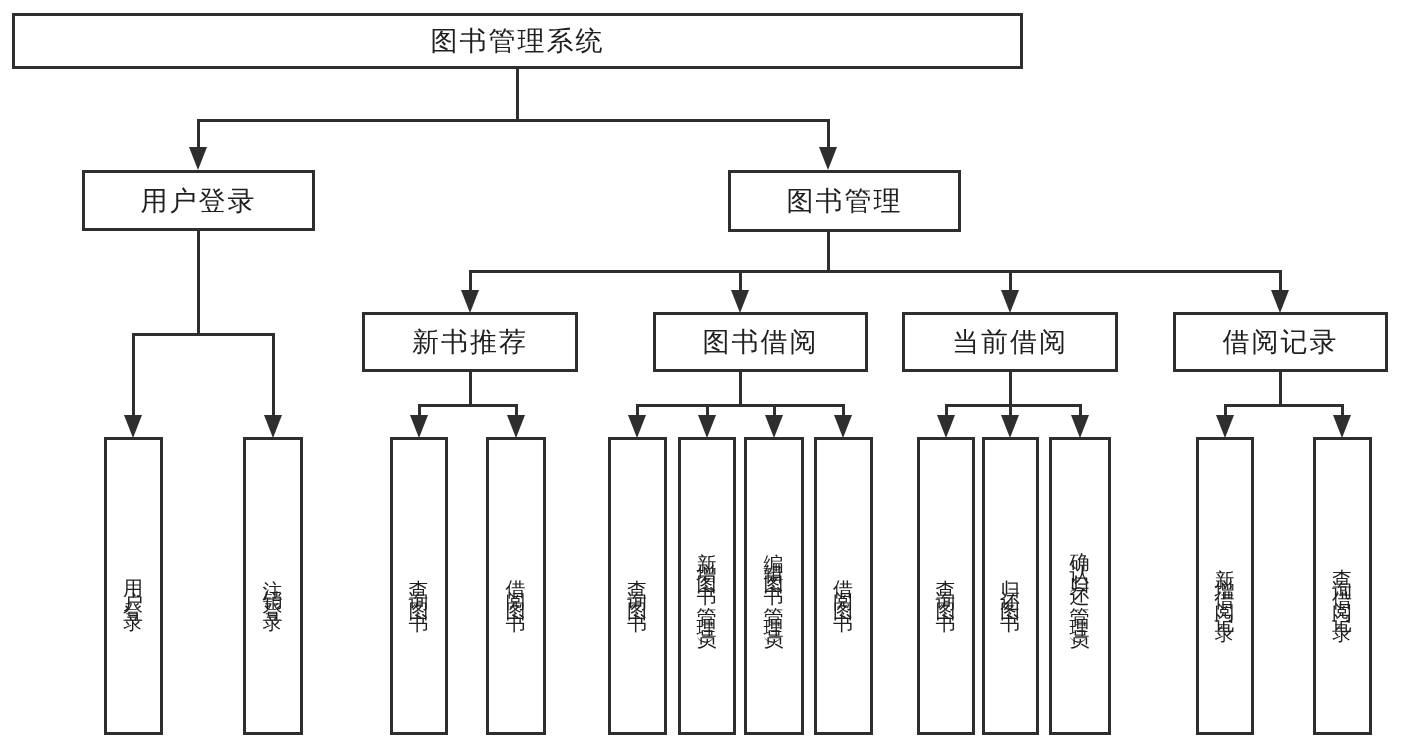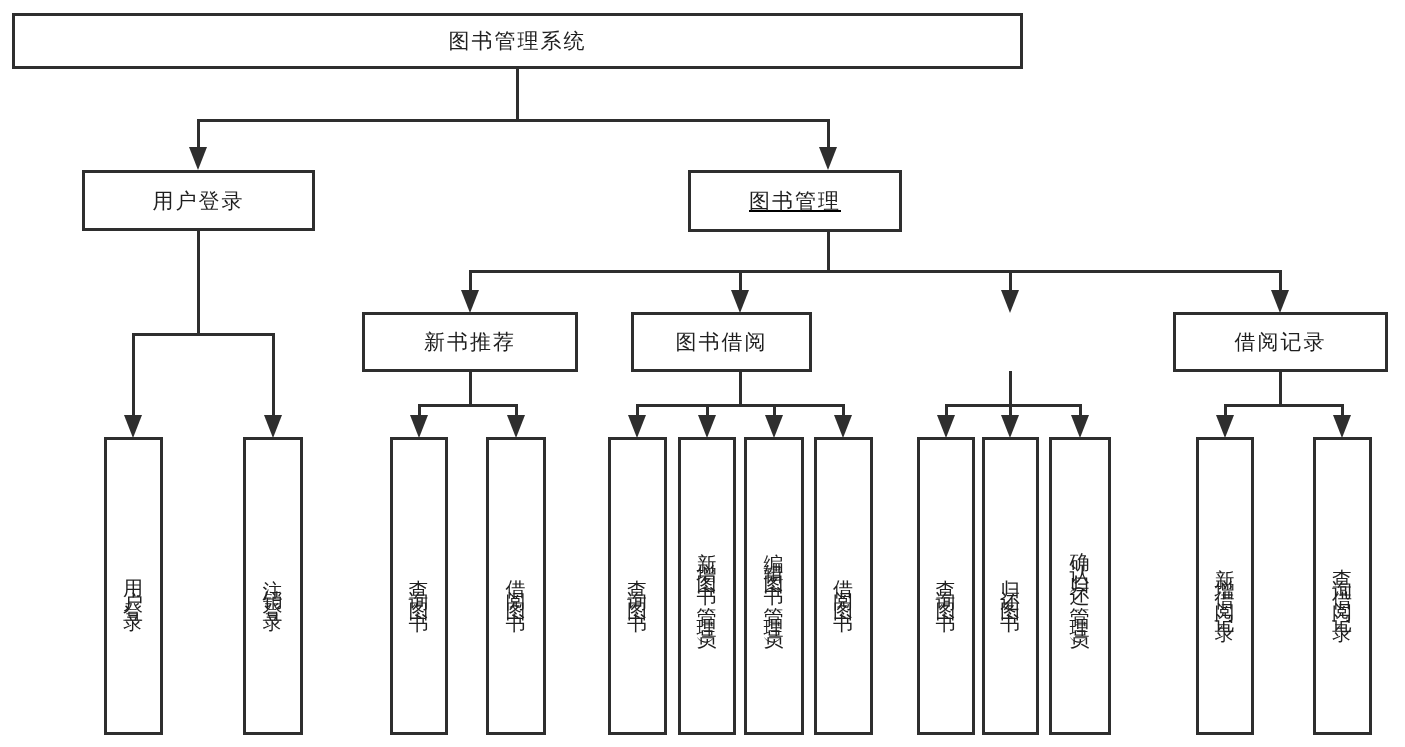--- a/index.html
+++ b/index.html
@@ -11,21 +11,21 @@
     overflow:hidden;
   }
   .box{
     position:absolute;
     box-sizing:border-box;
     border:3px solid #2e2e2e;
     background:#ffffff;
     display:flex;align-items:center;justify-content:center;
   }
   .hlabel{
-    font-size:21px;color:#1f1f1f;letter-spacing:2px;white-space:nowrap;
+    font-size:27px;color:#1f1f1f;letter-spacing:2px;white-space:nowrap;
   }
   .vlabel{
     writing-mode:vertical-rl;
     text-orientation:mixed;
     font-size:20px;color:#1f1f1f;
     letter-spacing:11px;line-height:1;
     white-space:nowrap;
   }
   .line{position:absolute;background:#2e2e2e;}
   .arrow{
@@ -46,32 +46,35 @@
 <div id="canvas">
 
   <div class="box" style="left:12px;top:13px;width:1011px;height:56px;">
     <span class="hlabel">图书管理系统</span>
   </div>
 
   <div class="box" style="left:82px;top:170px;width:233px;height:61px;">
     <span class="hlabel">用户登录</span>
   </div>
 
-  <div class="box" style="left:688px;top:170px;width:214px;height:62px;text-decoration:underline;">
+  <div class="box" style="left:728px;top:170px;width:233px;height:62px;">
     <span class="hlabel">图书管理</span>
   </div>
 
   <div class="box" style="left:362px;top:312px;width:216px;height:60px;justify-content:center;">
     <span class="hlabel">新书推荐</span>
   </div>
 
-  <div class="box" style="left:631px;top:312px;width:181px;height:60px;text-align:right;">
+  <div class="box" style="left:653px;top:312px;width:215px;height:60px;text-align:right;">
     <span class="hlabel">图书借阅</span>
   </div>
 
+  <div class="box" style="left:902px;top:312px;width:216px;height:60px;">
+    <span class="hlabel">当前借阅</span>
+  </div>
 
   <div class="box" style="left:1173px;top:312px;width:215px;height:60px;font-family:Liberation Serif, serif;">
     <span class="hlabel">借阅记录</span>
   </div>
 
   <div class="box" style="left:104px;top:437px;width:59px;height:298px;">
     <span class="vlabel">用户登录</span>
   </div>
   <div class="box" style="left:243px;top:437px;width:60px;height:298px;">
     <span class="vlabel">注销登录</span>

